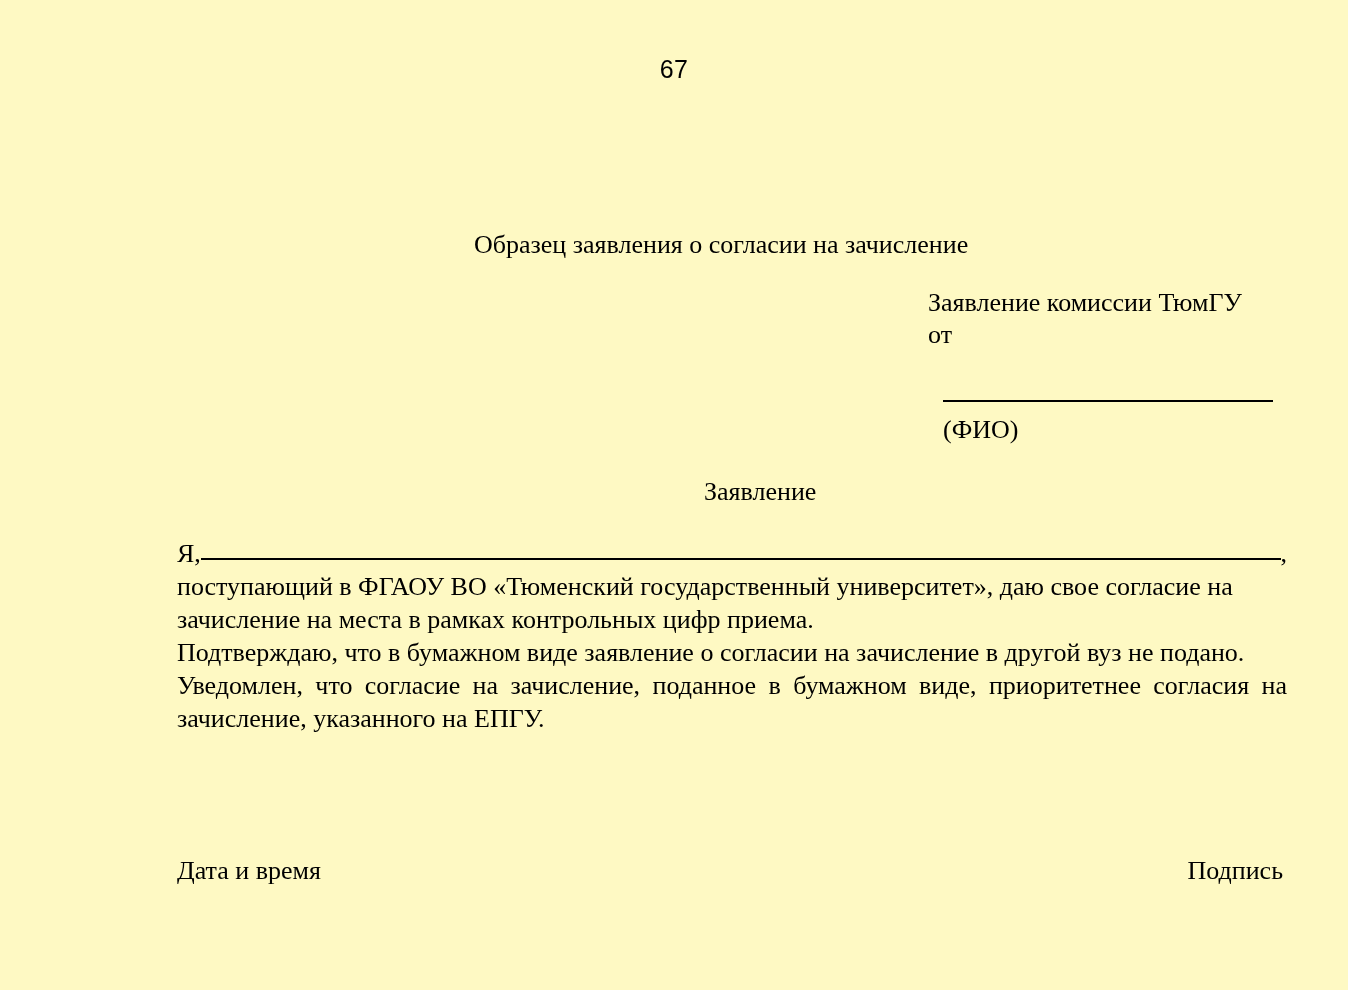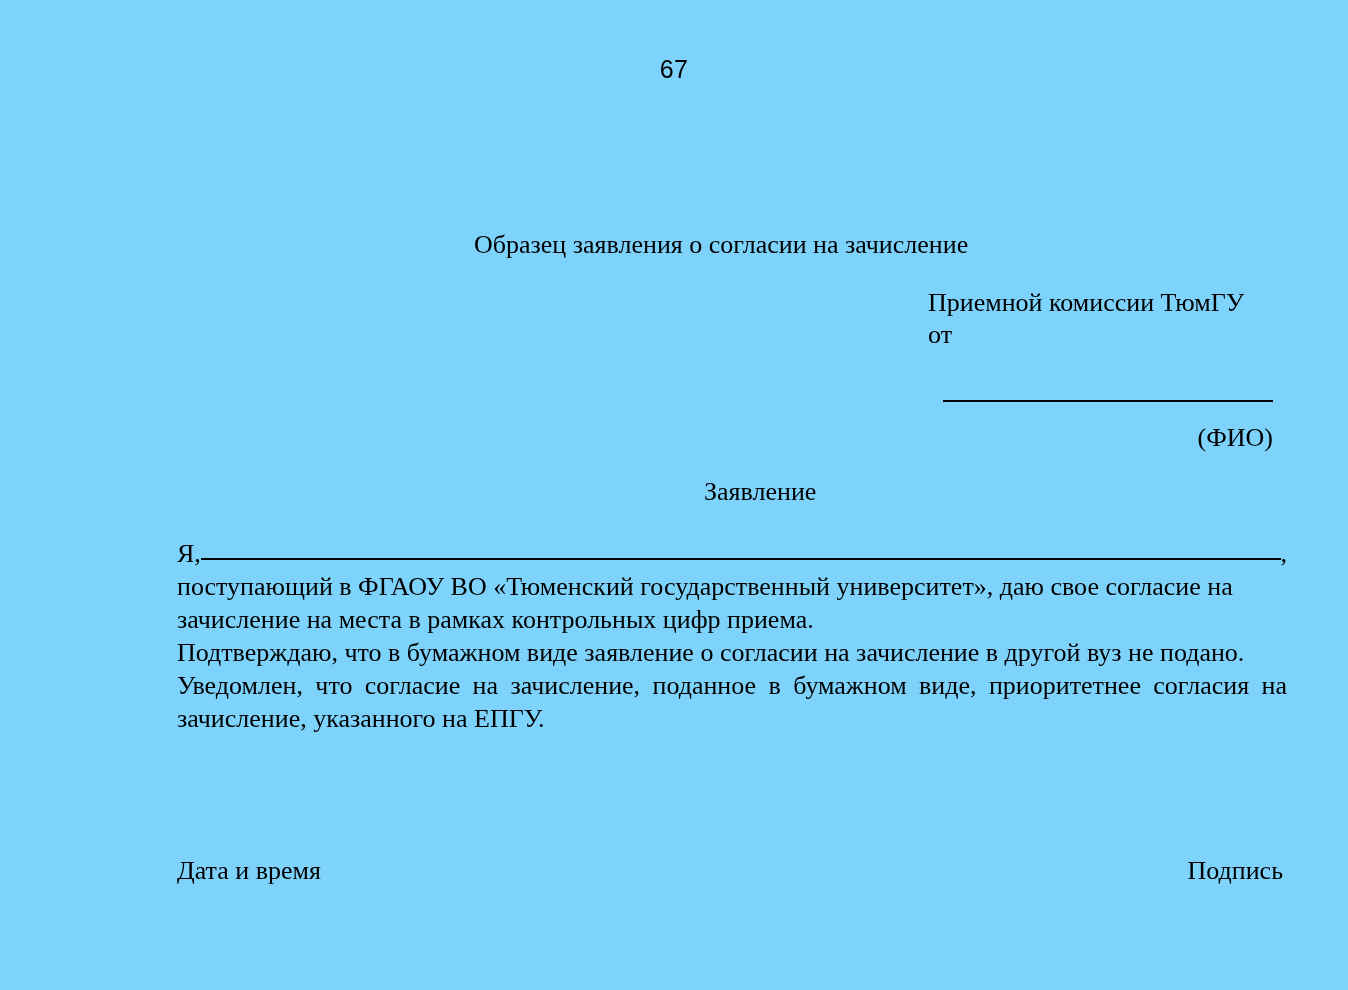--- a/index.html
+++ b/index.html
@@ -16,21 +16,21 @@
     font-family: "Liberation Serif", "DejaVu Serif", serif;
     color: #000000;
     -webkit-font-smoothing: antialiased;
   }
 
   .page {
     position: absolute;
     inset: 0;
     width: 1348px;
     height: 990px;
-    background: #7dd3fc;
+    background: #fef9c3;
   }
 
   
   .page-number {
     position: absolute;
     top: 54px;
     left: 0;
     width: 1348px;
     text-align: center;
     font-family: "Liberation Sans", "DejaVu Sans", sans-serif;
@@ -80,22 +80,22 @@
     width: 330px;
   }
   .rule {
     border-bottom: 2px solid #000000;
     height: 0;
     width: 100%;
   }
   .fio-caption {
     font-size: 26px;
     line-height: 32px;
-    text-align: right;
-    padding-top: 20px;
+    text-align: left;
+    padding-top: 12px;
   }
 
   
   .statement-heading {
     position: absolute;
     top: 476px;
     left: 704px;
     font-size: 26px;
     line-height: 32px;
     white-space: nowrap;
@@ -164,21 +164,21 @@
 <body>
 
 <div class="page">
 
   <div class="page-number">67</div>
 
 
   <div class="doc-subtitle">Образец заявления о согласии на зачисление</div>
 
   <div class="addressee">
-    <div class="addressee-line">Приемной комиссии ТюмГУ</div>
+    <div class="addressee-line">Заявление комиссии ТюмГУ</div>
     <div class="addressee-line">от</div>
   </div>
 
   <div class="fio-block">
     <div class="rule"></div>
     <div class="fio-caption">(ФИО)</div>
   </div>
 
   <div class="statement-heading">Заявление</div>
 

